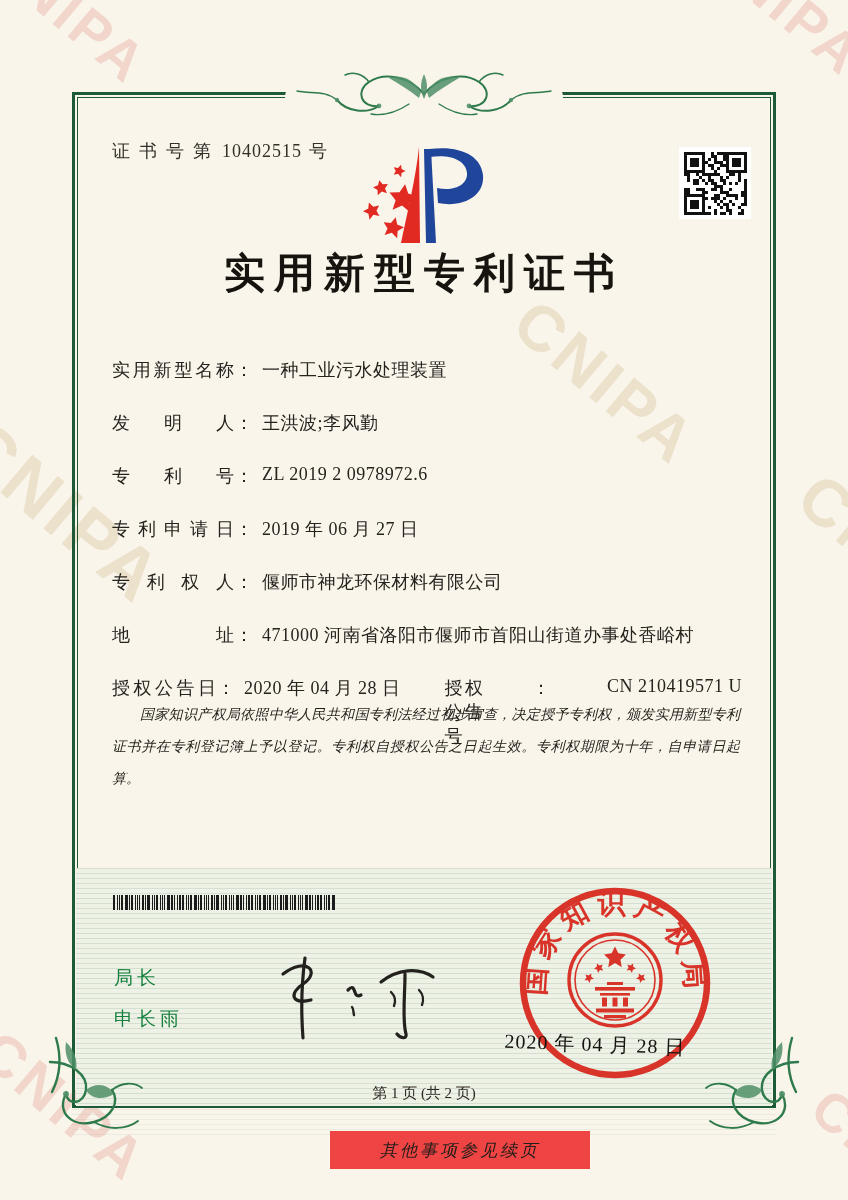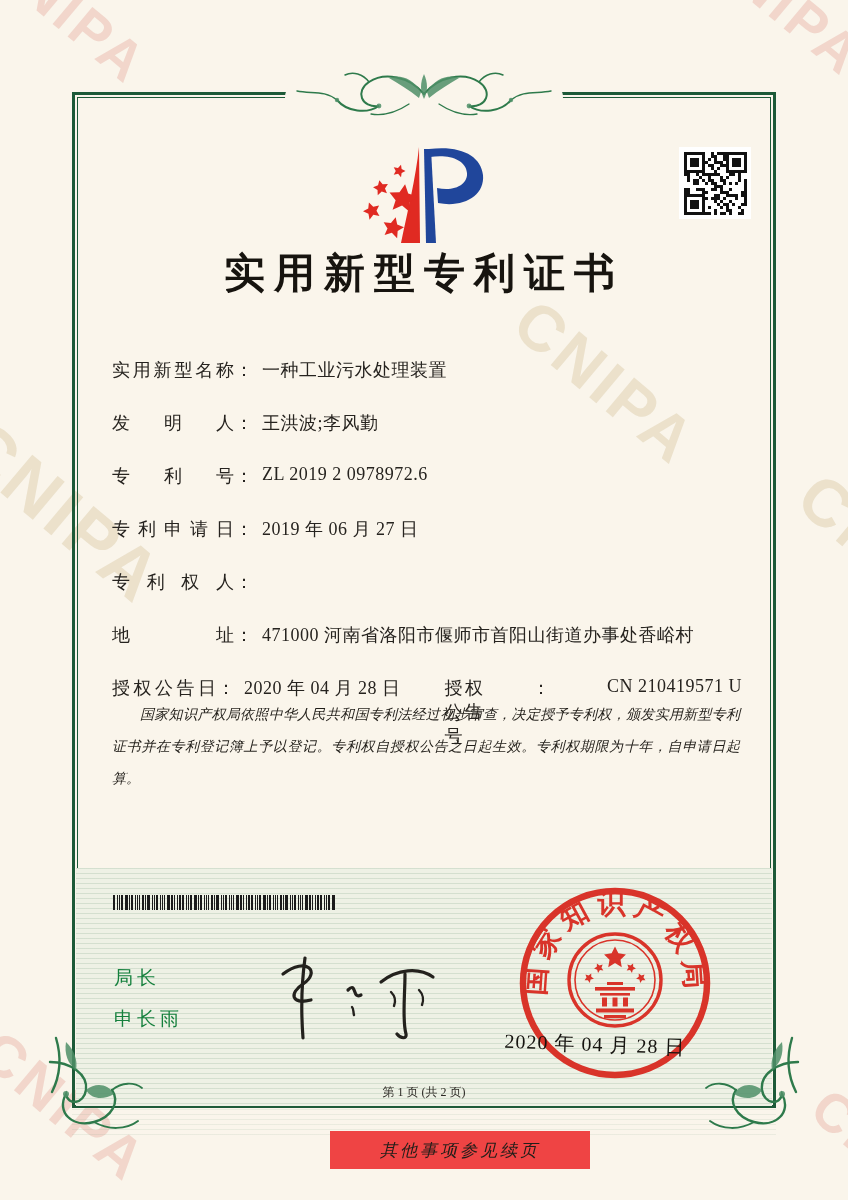--- a/index.html
+++ b/index.html
@@ -64,21 +64,21 @@
   .officer .nm { display:block; margin-top:15px; }
 
   .sig { position:absolute; left:247px; top:950px; }
 
   .seal { position:absolute; left:500px; top:868px; opacity:.93; }
   .seal-date { position:absolute; left:481px; top:1031px; width:228px; text-align:center;
                font-size:20px; color:#15130f; letter-spacing:1px; transform:rotate(2deg);
                white-space:pre; }
 
   .page-info { position:absolute; left:72px; top:1084px; width:704px; text-align:center;
-               font-size:12px; color:#2b2823; white-space:pre; }
+               font-size:15px; color:#2b2823; white-space:pre; }
 
   .cont-note { position:absolute; left:330px; top:1131px; width:260px; height:38px;
                background:#ef4444; display:flex; align-items:center; justify-content:center;
                font-size:17px; letter-spacing:3px; font-style:italic; color:#211e19; z-index:3; }
 
   .ornament { position:absolute; z-index:4; }
   svg text { font-family:"Liberation Serif","DejaVu Serif",serif; }
 </style>
 </head>
 <body>
@@ -155,20 +155,23 @@
     </g>
     <g fill="#4f9068" opacity="0.85">
       <path d="M42,54 C52,46 64,48 70,58 C60,64 48,64 42,54 Z"></path>
       <path d="M22,6 C30,14 34,24 32,34 C24,28 20,18 22,6 Z"></path>
       <circle cx="22" cy="58" r="3"></circle>
     </g>
   </svg>
 
   <div class="content">
 
+    <div class="cert-no">
+      <span class="pfx">证书号第</span><span class="num">10402515</span><span class="sfx">号</span>
+    </div>
 
     <svg class="logo" width="140" height="105" viewBox="0 0 140 105">
       <path d="M66,5 C63,35 54,72 48,101 L67,101 Z" fill="#e02a22"></path>
       <path d="M71,7 L73,101 L83,101 L78,7 Z" fill="#20469b"></path>
       <path d="M76,7 C108,3 128,14 130,33 C132,54 110,66 85,61 L84,46 C102,50 115,42 114,31 C113,17 95,12 77,15 Z" fill="#20469b"></path>
       <g fill="#e02a22">
         <use href="#star" transform="translate(46,29) scale(0.65) rotate(18)"></use>
         <use href="#star" transform="translate(28,46) scale(0.8) rotate(-12)"></use>
         <use href="#star" transform="translate(50,57) scale(1.5) rotate(8)"></use>
         <use href="#star" transform="translate(19,69) scale(0.9) rotate(-20)"></use>
@@ -331,20 +334,21 @@
           <span class="fvalue">ZL 2019 2 0978972.6</span>
       </div>
       <div class="frow">
         <span class="flabel">专利申请日</span>
           <span class="colon">：</span>
           <span class="fvalue">2019 年 06 月 27 日</span>
       </div>
       <div class="frow">
         <span class="flabel">专利权人</span>
           <span class="colon">：</span>
+          <span class="fvalue">偃师市神龙环保材料有限公司</span>
       </div>
       <div class="frow">
         <span class="flabel">地址</span>
           <span class="colon">：</span>
           <span class="fvalue">471000 河南省洛阳市偃师市首阳山街道办事处香峪村</span>
       </div>
       <div class="frow">
         <span class="flabel">授权公告日</span>
           <span class="colon">：</span>
           <span class="fvalue">2020 年 04 月 28 日</span>

